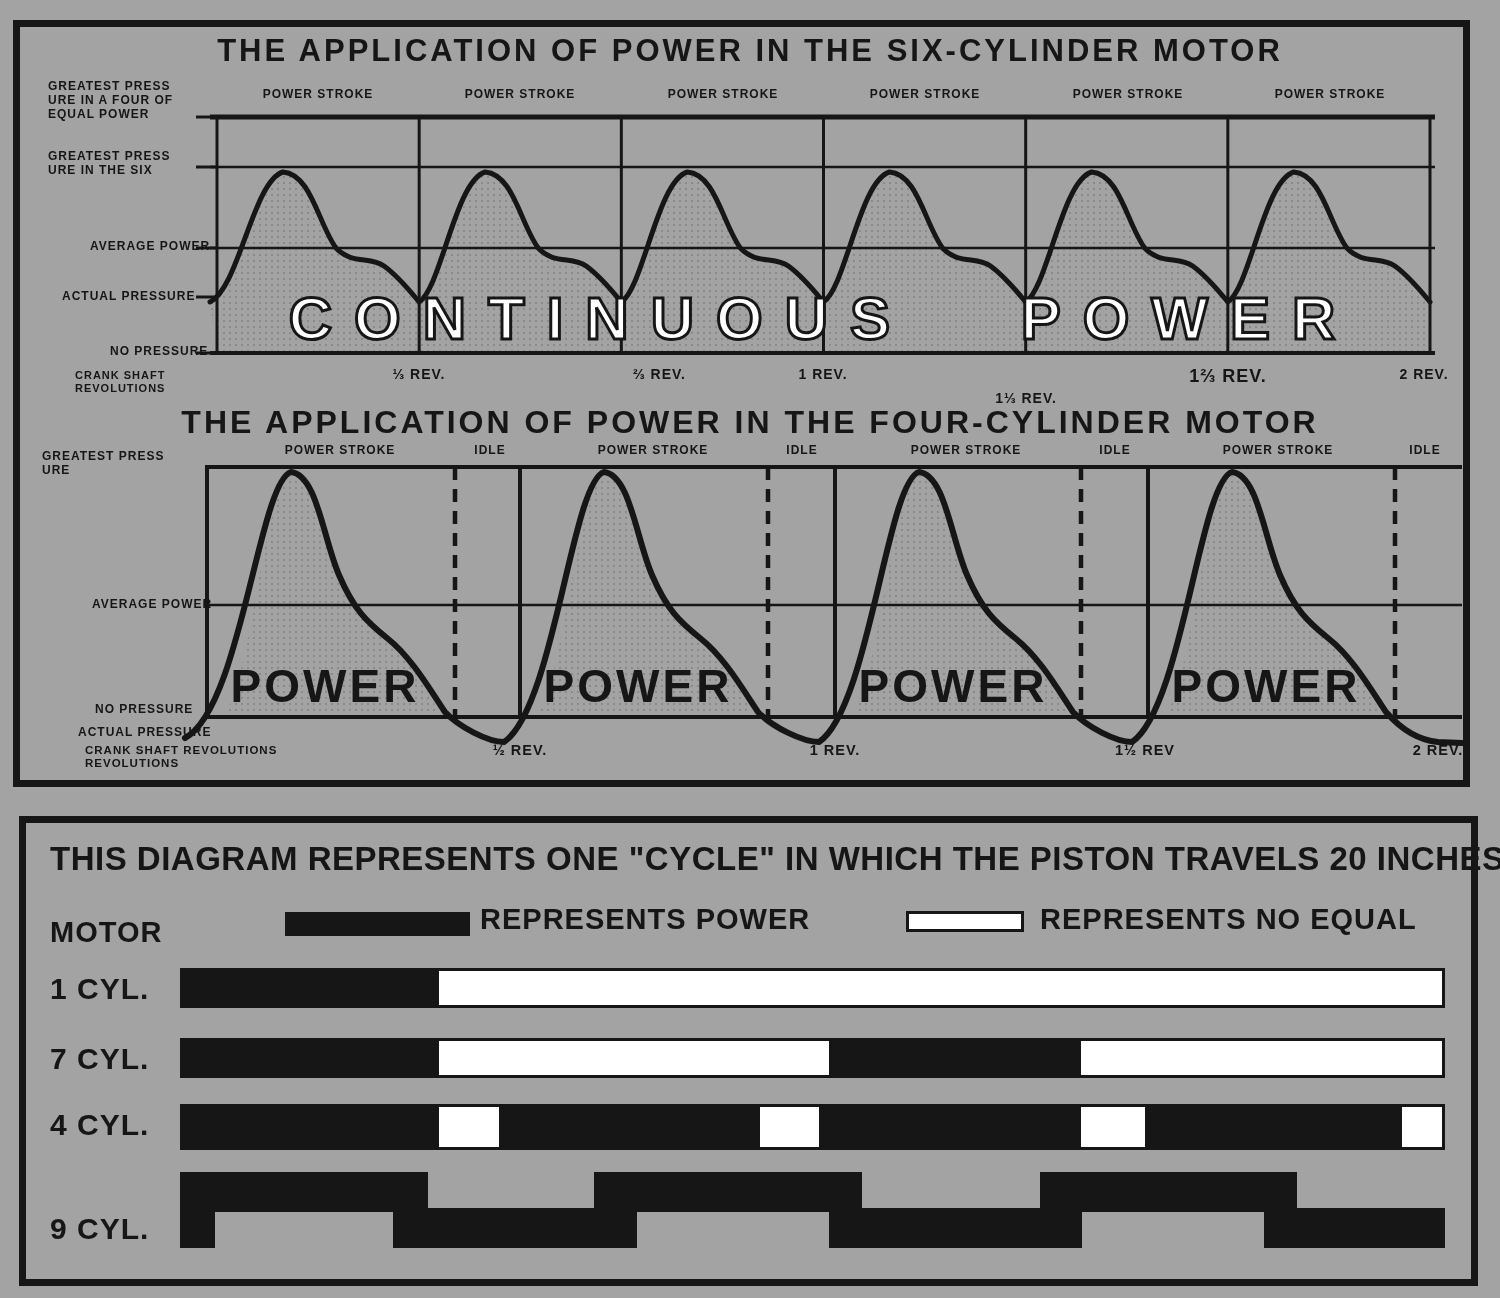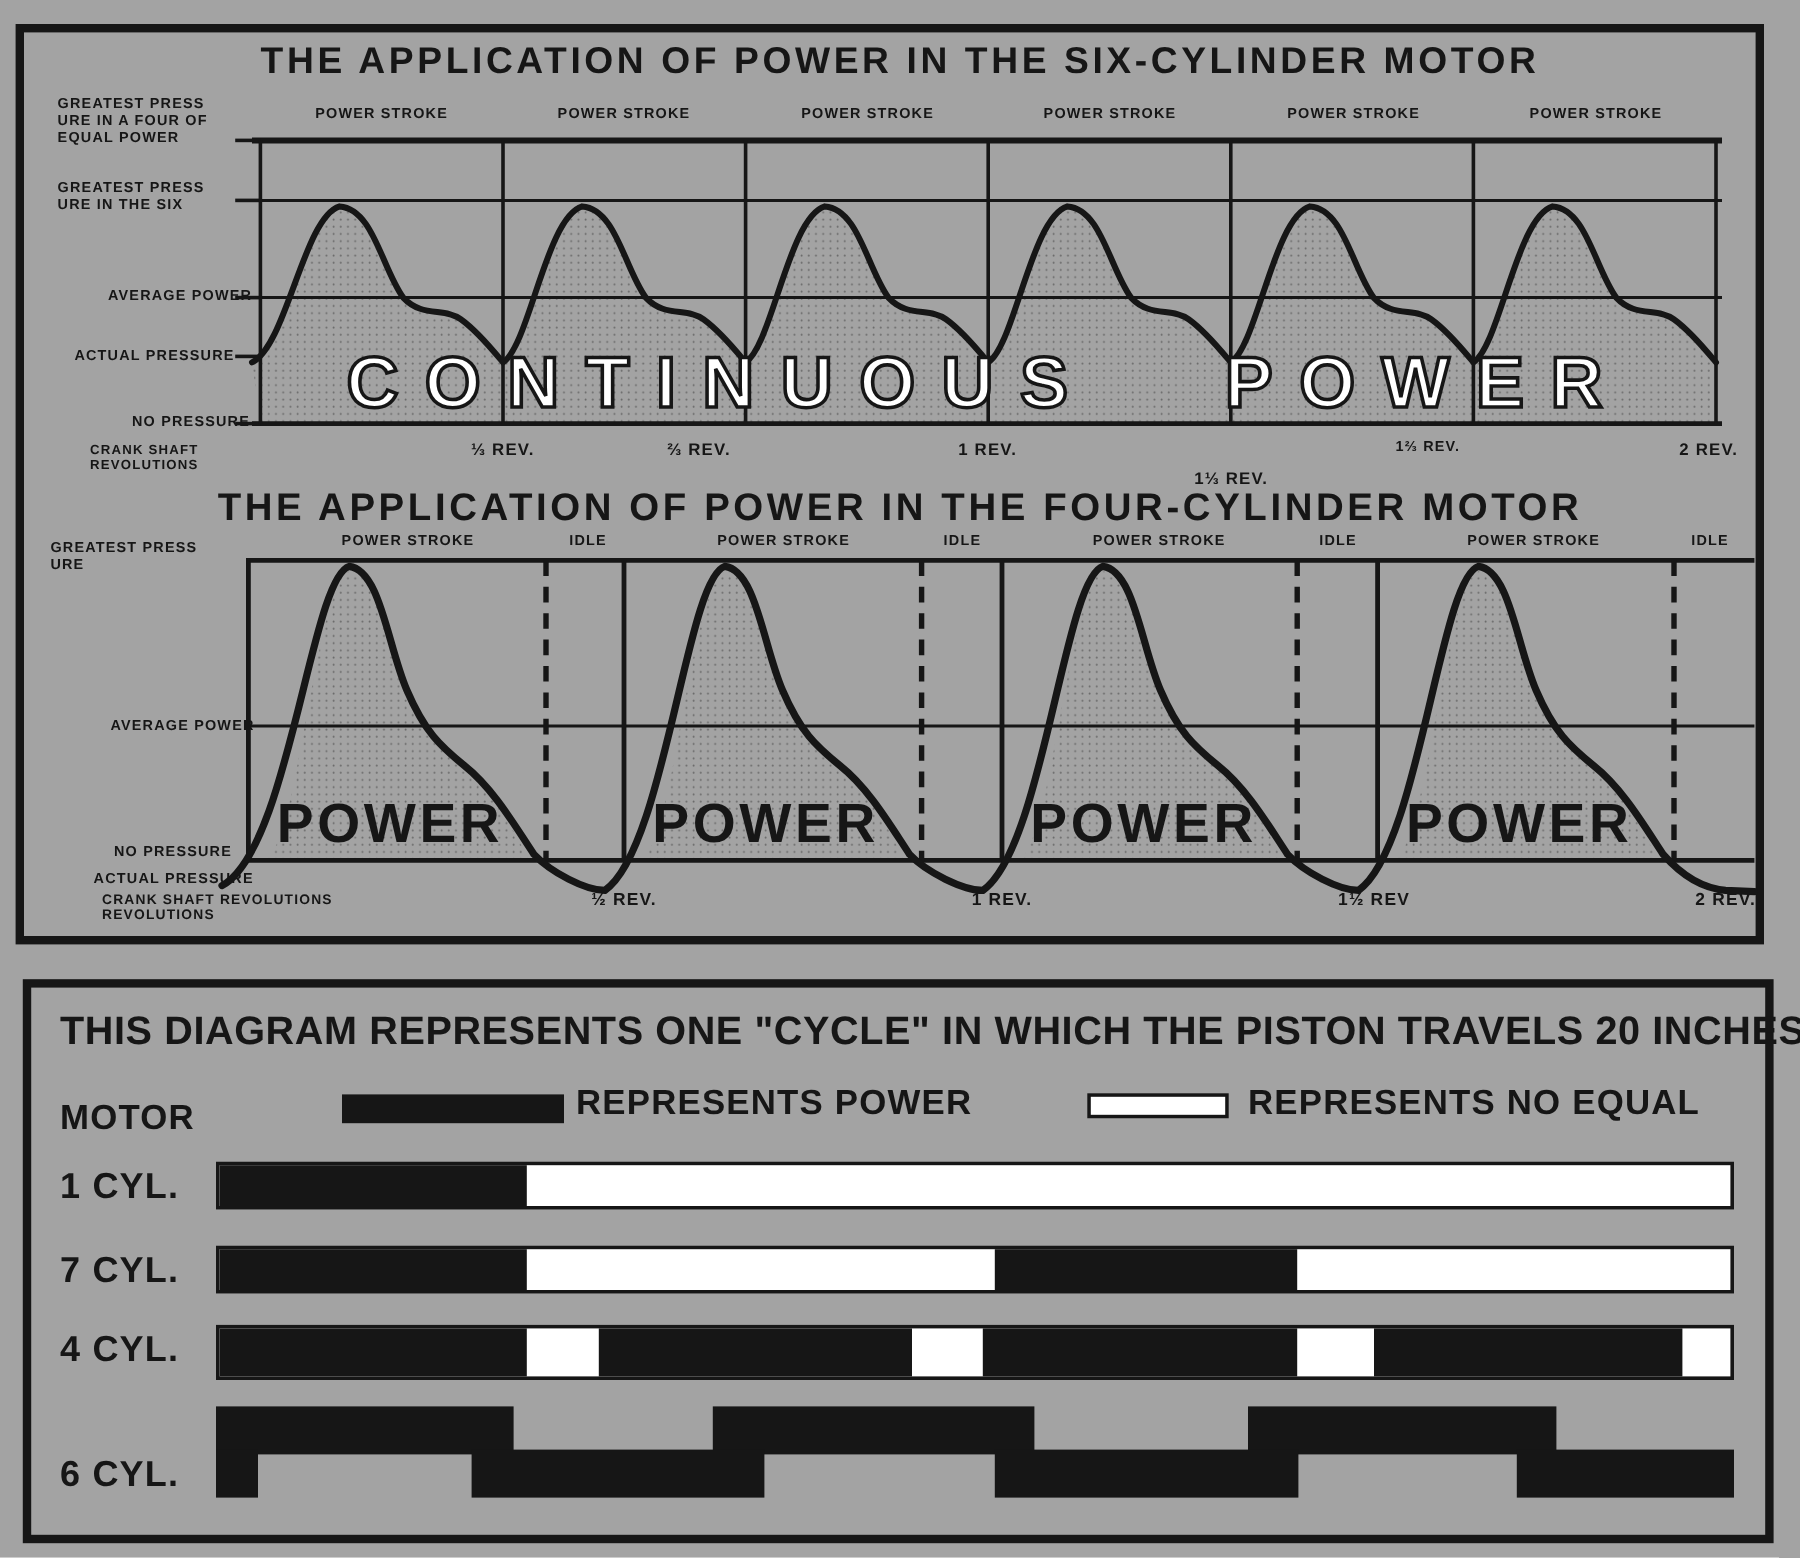--- a/index.html
+++ b/index.html
@@ -43,24 +43,24 @@
     <div id="c1-strokes">
         <div class="lab" style="left: 233px; top: 88px; width: 170px; text-align: center; font-size: 12px;">POWER STROKE</div>
         <div class="lab" style="left: 435px; top: 88px; width: 170px; text-align: center; font-size: 12px;">POWER STROKE</div>
         <div class="lab" style="left: 638px; top: 88px; width: 170px; text-align: center; font-size: 12px;">POWER STROKE</div>
         <div class="lab" style="left: 840px; top: 88px; width: 170px; text-align: center; font-size: 12px;">POWER STROKE</div>
         <div class="lab" style="left: 1043px; top: 88px; width: 170px; text-align: center; font-size: 12px;">POWER STROKE</div>
         <div class="lab" style="left: 1245px; top: 88px; width: 170px; text-align: center; font-size: 12px;">POWER STROKE</div>
       </div>
     <div id="c1-ticks">
         <div class="lab" style="left: 354px; top: 366px; width: 130px; text-align: center; font-size: 14px;">⅓ REV.</div>
-        <div class="lab" style="left: 556px; top: 366px; width: 130px; text-align: left; font-size: 14px;">⅔ REV.</div>
+        <div class="lab" style="left: 556px; top: 366px; width: 130px; text-align: right; font-size: 14px;">⅔ REV.</div>
         <div class="lab" style="left: 758px; top: 366px; width: 130px; text-align: center; font-size: 14px;">1 REV.</div>
         <div class="lab" style="left: 961px; top: 366px; width: 130px; text-align: center; font-size: 14px; margin-top: 24px;">1⅓ REV.</div>
-        <div class="lab" style="left: 1163px; top: 366px; width: 130px; text-align: left; font-size: 12px;">1⅔ REV.</div>
+        <div class="lab" style="left: 1163px; top: 366px; width: 130px; text-align: center; font-size: 18px;">1⅔ REV.</div>
         <div class="lab" style="left: 1359px; top: 366px; width: 130px; text-align: center; font-size: 14px;">2 REV.</div>
       </div>
     <svg id="chart1" style="left:180px;top:85px" width="1270" height="300" viewBox="0 0 1270 300">
         <defs>
           <pattern id="dots1" width="6" height="6" patternUnits="userSpaceOnUse">
             <circle cx="2" cy="2" r="0.8" fill="#6a6a6a"></circle>
           </pattern>
         </defs>
         <path d="M 30 217 C 59 203, 73 96, 103 87 C 131 89, 138 138, 156 163 C 172 180, 190 171, 204 181 C 218 191, 230 206, 239.16666666666666 217 C 261.16666666666663 203, 275.16666666666663 96, 305.16666666666663 87 C 333.16666666666663 89, 340.16666666666663 138, 358.16666666666663 163 C 374.16666666666663 180, 392.16666666666663 171, 406.16666666666663 181 C 420.16666666666663 191, 432.16666666666663 206, 441.3333333333333 217 C 463.3333333333333 203, 477.3333333333333 96, 507.3333333333333 87 C 535.3333333333333 89, 542.3333333333333 138, 560.3333333333333 163 C 576.3333333333333 180, 594.3333333333333 171, 608.3333333333333 181 C 622.3333333333333 191, 634.3333333333333 206, 643.5 217 C 665.5 203, 679.5 96, 709.5 87 C 737.5 89, 744.5 138, 762.5 163 C 778.5 180, 796.5 171, 810.5 181 C 824.5 191, 836.5 206, 845.6666666666666 217 C 867.6666666666666 203, 881.6666666666666 96, 911.6666666666666 87 C 939.6666666666666 89, 946.6666666666666 138, 964.6666666666666 163 C 980.6666666666666 180, 998.6666666666666 171, 1012.6666666666666 181 C 1026.6666666666665 191, 1038.6666666666665 206, 1047.8333333333333 217 C 1069.8333333333333 203, 1083.8333333333333 96, 1113.8333333333333 87 C 1141.8333333333333 89, 1148.8333333333333 138, 1166.8333333333333 163 C 1182.8333333333333 180, 1200.8333333333333 171, 1214.8333333333333 181 C 1228.8333333333333 191, 1240.8333333333333 206, 1250 217 L 1250 268 L 37 268 Z" fill="url(#dots1)" stroke="none"></path>
         <line x1="30" y1="32" x2="1255" y2="32" stroke="#161616" stroke-width="5"></line>
@@ -160,21 +160,21 @@
           <div class="seg" style="left: 0%; width: 20.3%;"></div>
           <div class="seg" style="left: 51.3%; width: 20%;"></div>
         </div>
         <div class="rowlab" style="left: 50px; top: 1108px;">4 CYL.</div>
         <div class="bar" style="left: 180px; top: 1104px; width: 1265px; height: 46px;">
           <div class="seg" style="left: 0%; width: 20.3%;"></div>
           <div class="seg" style="left: 25.1%; width: 20.7%;"></div>
           <div class="seg" style="left: 50.5%; width: 20.8%;"></div>
           <div class="seg" style="left: 76.4%; width: 20.4%;"></div>
         </div>
-        <div class="rowlab" style="left: 50px; top: 1212px;">6 CYL.</div>
+        <div class="rowlab" style="left: 50px; top: 1212px;">9 CYL.</div>
         <div class="blk" style="left: 180px; top: 1172px; width: 247.94px; height: 40px;"></div>
         <div class="blk" style="left: 593.655px; top: 1172px; width: 268.18px; height: 40px;"></div>
         <div class="blk" style="left: 1040.2px; top: 1172px; width: 256.795px; height: 40px;"></div>
         <div class="blk" style="left: 180px; top: 1208px; width: 35.42px; height: 40px;"></div>
         <div class="blk" style="left: 392.52px; top: 1208px; width: 244.145px; height: 40px;"></div>
         <div class="blk" style="left: 828.945px; top: 1208px; width: 253px; height: 40px;"></div>
         <div class="blk" style="left: 1264.11px; top: 1208px; width: 180.895px; height: 40px;"></div>
       </div>
   </div>
 

